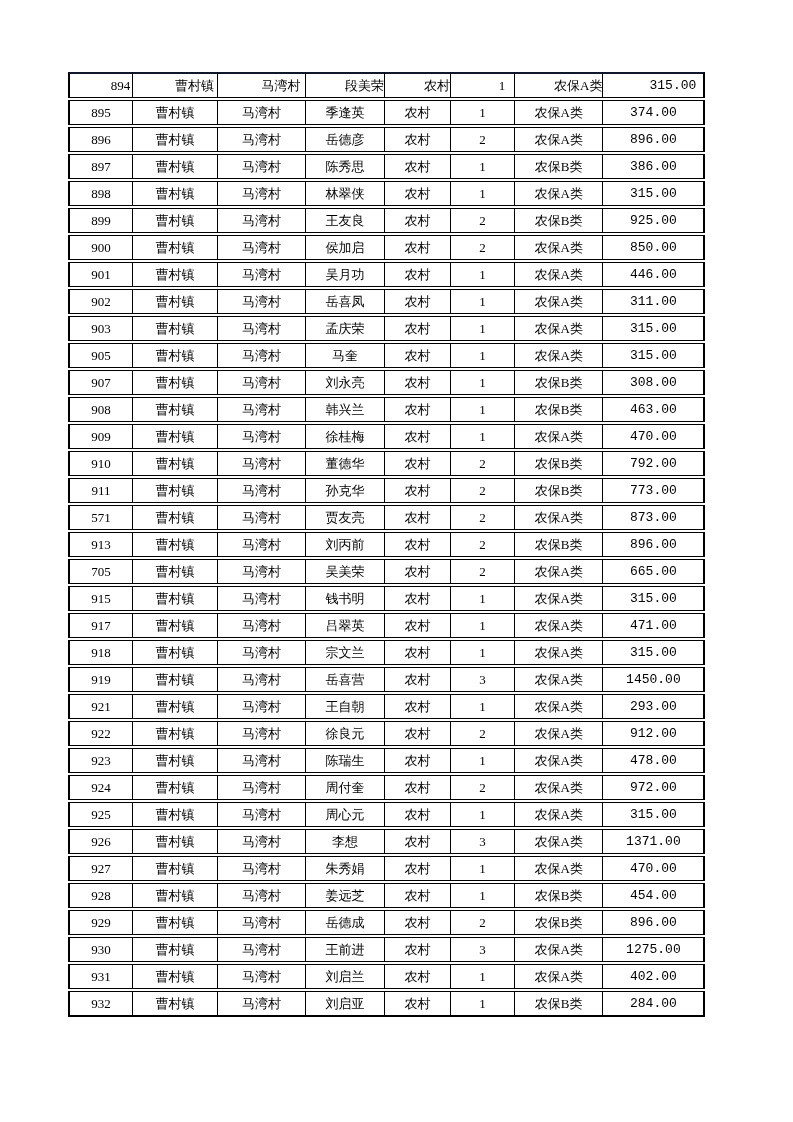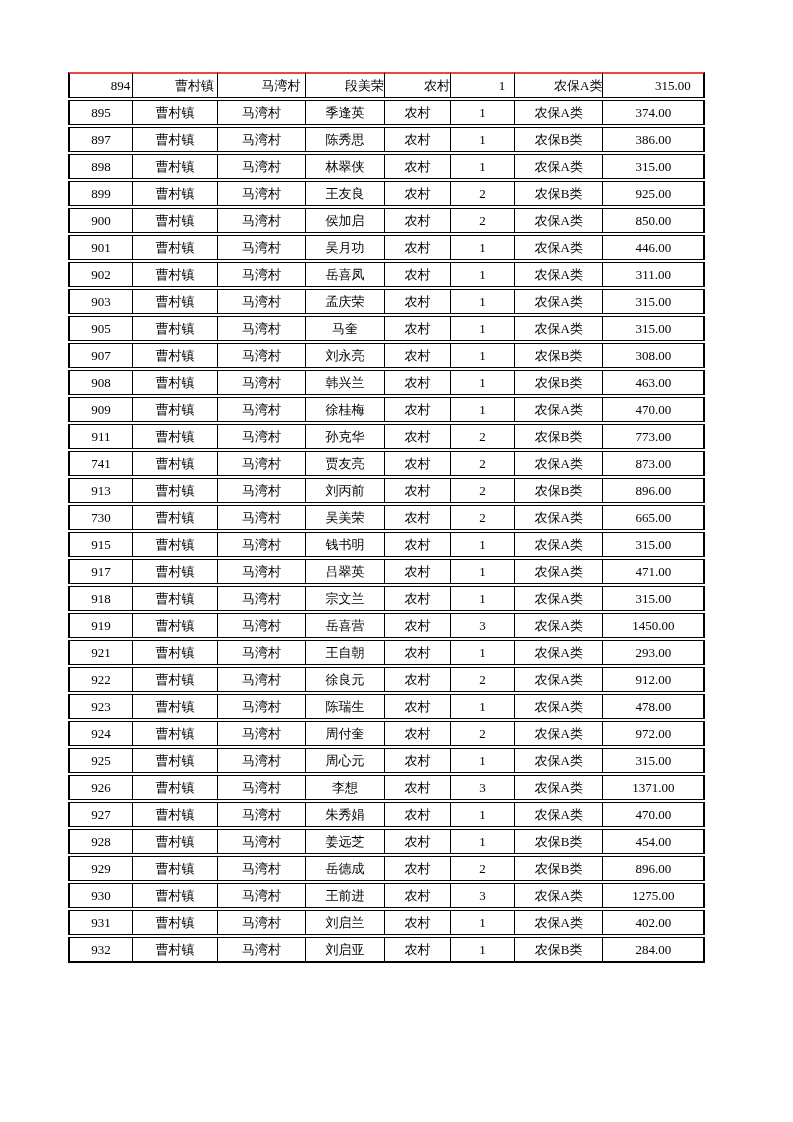--- a/index.html
+++ b/index.html
@@ -37,22 +37,22 @@
     margin: 0;
     border-top: 1px solid #000000;
     border-bottom: 1px solid #000000;
     border-left: 1px solid #000000;
     text-align: center;
     vertical-align: middle;
     white-space: nowrap;
     overflow: hidden;
   }
   table.tbl td:first-child { border-left: 2px solid #000000; }
-  table.tbl td:last-child  { border-right: 2px solid #000000; }
-  table.tbl tr:first-child td { border-top: 2px solid #ef4444; padding-left: 39px; }
+  table.tbl td:last-child  { border-right: 2px solid #000000; font-family: Liberation Mono, monospace; }
+  table.tbl tr:first-child td { border-top: 2px solid #0f172a; padding-left: 39px; }
   table.tbl tr:last-child td  { border-bottom: 2px solid #000000; }
 </style>
 </head>
 <body>
 
 <div class="page">
   <table class="tbl">
     <colgroup>
       <col style="width:64px">
       <col style="width:85px">
@@ -79,20 +79,30 @@
     <td>895</td>
     <td>曹村镇</td>
     <td>马湾村</td>
     <td>季逢英</td>
     <td>农村</td>
     <td>1</td>
     <td>农保A类</td>
     <td>374.00</td>
   </tr>
 
+  <tr>
+    <td>896</td>
+    <td>曹村镇</td>
+    <td>马湾村</td>
+    <td>岳德彦</td>
+    <td>农村</td>
+    <td>2</td>
+    <td>农保A类</td>
+    <td>896.00</td>
+  </tr>
 
   <tr>
     <td>897</td>
     <td>曹村镇</td>
     <td>马湾村</td>
     <td>陈秀思</td>
     <td>农村</td>
     <td>1</td>
     <td>农保B类</td>
     <td>386.00</td>
@@ -203,34 +213,44 @@
     <td>909</td>
     <td>曹村镇</td>
     <td>马湾村</td>
     <td>徐桂梅</td>
     <td>农村</td>
     <td>1</td>
     <td>农保A类</td>
     <td>470.00</td>
   </tr>
 
+  <tr>
+    <td>910</td>
+    <td>曹村镇</td>
+    <td>马湾村</td>
+    <td>董德华</td>
+    <td>农村</td>
+    <td>2</td>
+    <td>农保B类</td>
+    <td>792.00</td>
+  </tr>
 
   <tr>
     <td>911</td>
     <td>曹村镇</td>
     <td>马湾村</td>
     <td>孙克华</td>
     <td>农村</td>
     <td>2</td>
     <td>农保B类</td>
     <td>773.00</td>
   </tr>
 
   <tr>
-    <td>741</td>
+    <td>571</td>
     <td>曹村镇</td>
     <td>马湾村</td>
     <td>贾友亮</td>
     <td>农村</td>
     <td>2</td>
     <td>农保A类</td>
     <td>873.00</td>
   </tr>
 
   <tr>
@@ -238,21 +258,21 @@
     <td>曹村镇</td>
     <td>马湾村</td>
     <td>刘丙前</td>
     <td>农村</td>
     <td>2</td>
     <td>农保B类</td>
     <td>896.00</td>
   </tr>
 
   <tr>
-    <td>730</td>
+    <td>705</td>
     <td>曹村镇</td>
     <td>马湾村</td>
     <td>吴美荣</td>
     <td>农村</td>
     <td>2</td>
     <td>农保A类</td>
     <td>665.00</td>
   </tr>
 
   <tr>

